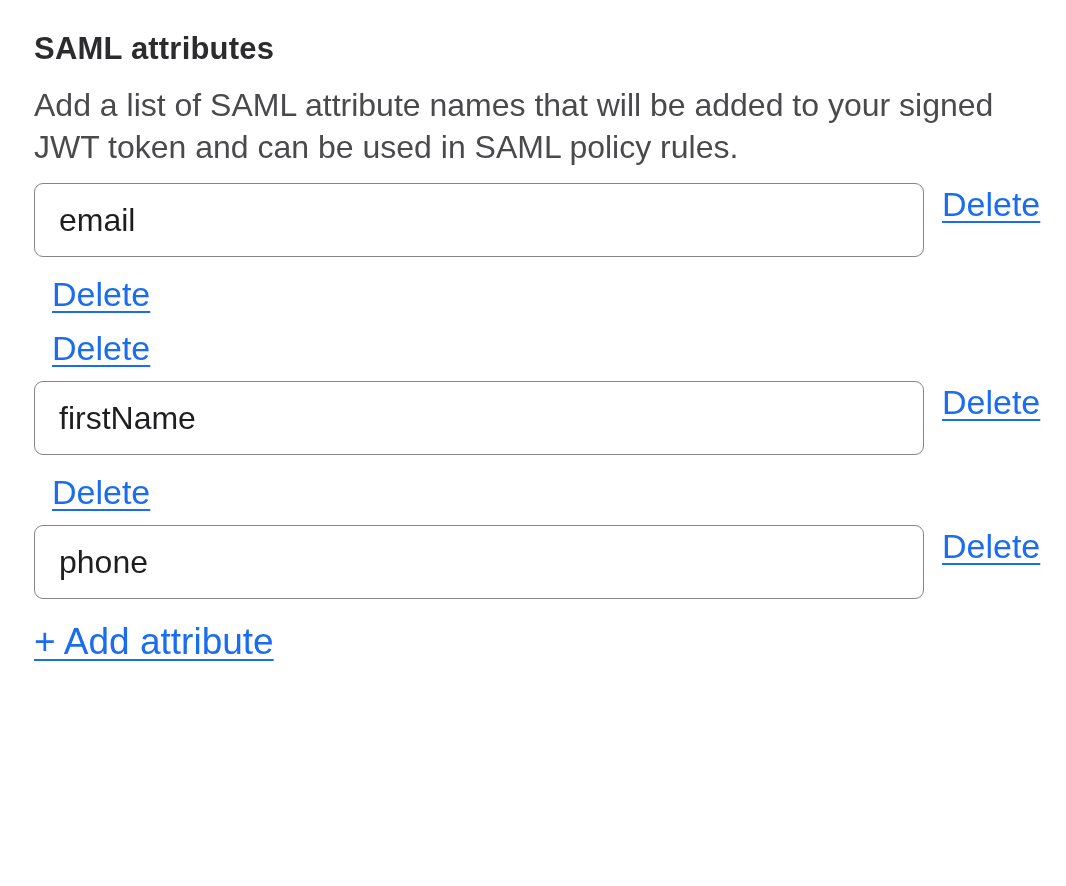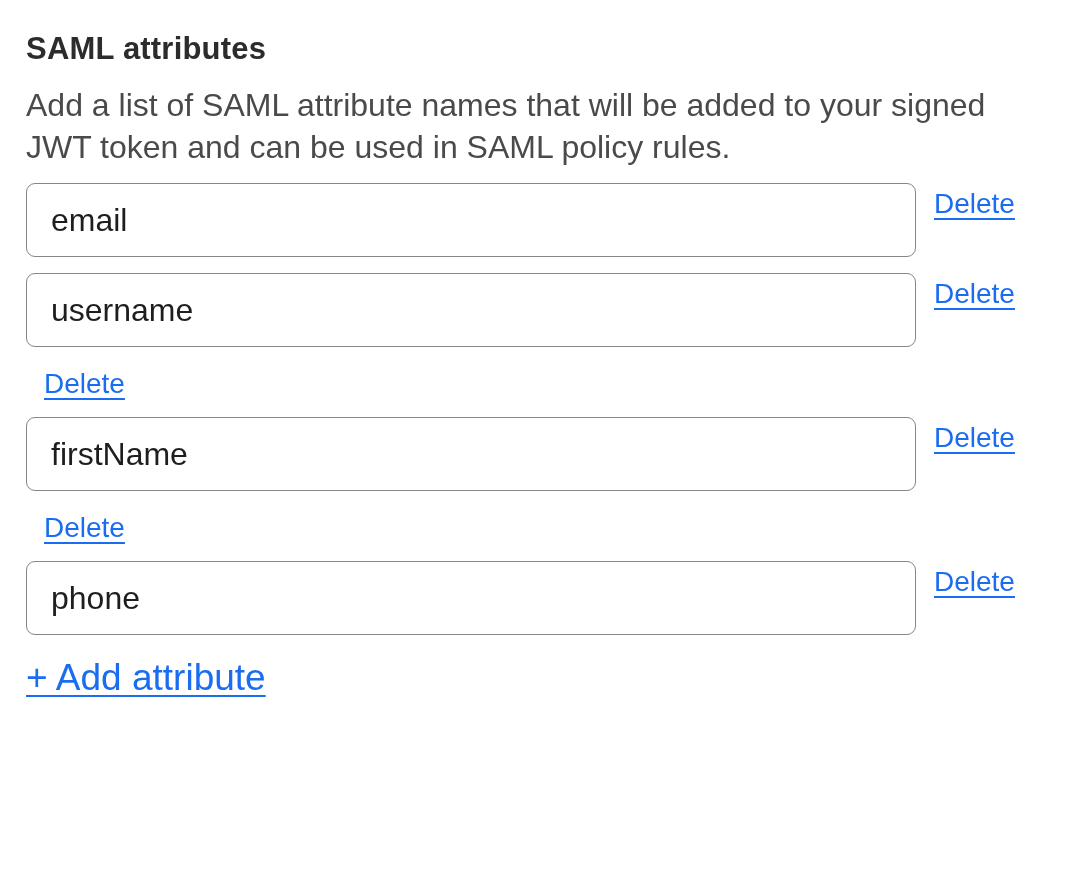--- a/index.html
+++ b/index.html
@@ -6,21 +6,21 @@
   html, body {
     margin: 0;
     padding: 0;
     width: 1066px;
     height: 886px;
     background: var(--page-bg, #ffffff);
     font-family: "Liberation Sans", "DejaVu Sans", sans-serif;
     overflow: hidden;
   }
   .container {
-    padding: 30px 30px 0 26px;
+    padding: 30px 30px 0 34px;
   }
   .section-title {
     margin: 0 0 16px 0;
     font-size: 31px;
     line-height: 38px;
     font-weight: 700;
     color: var(--heading-text, #2c2c2e);
     letter-spacing: 0.2px;
   }
   .section-description {
@@ -52,21 +52,21 @@
   }
   a.link {
     color: var(--link-blue, #1a6cf0);
     text-decoration: underline;
     text-decoration-thickness: 2px;
     text-underline-offset: 5px;
   }
   .delete-link {
     margin-left: 18px;
     margin-top: 4px;
-    font-size: 28px;
+    font-size: 34px;
     line-height: 34px;
     white-space: nowrap;
   }
   .add-link {
     display: inline-block;
     margin-top: 10px;
     font-size: 37px;
     line-height: 34px;
   }
 </style>
@@ -78,21 +78,20 @@
   <p class="section-description">Add a list of SAML attribute names that will be added to your signed JWT token and can be used in SAML policy rules.</p>
 
   <div class="rows">
 
     <div class="row">
       <input type="text" class="attr-input" value="email" style="">
       <a href="#" class="link delete-link">Delete</a>
     </div>
 
     <div class="row">
-      <input type="text" class="attr-input" value="username" style="">
       <a href="#" class="link delete-link">Delete</a>
     </div>
 
     <div class="row">
       <a href="#" class="link delete-link">Delete</a>
     </div>
 
     <div class="row">
       <input type="text" class="attr-input" value="firstName" style="">
       <a href="#" class="link delete-link">Delete</a>

